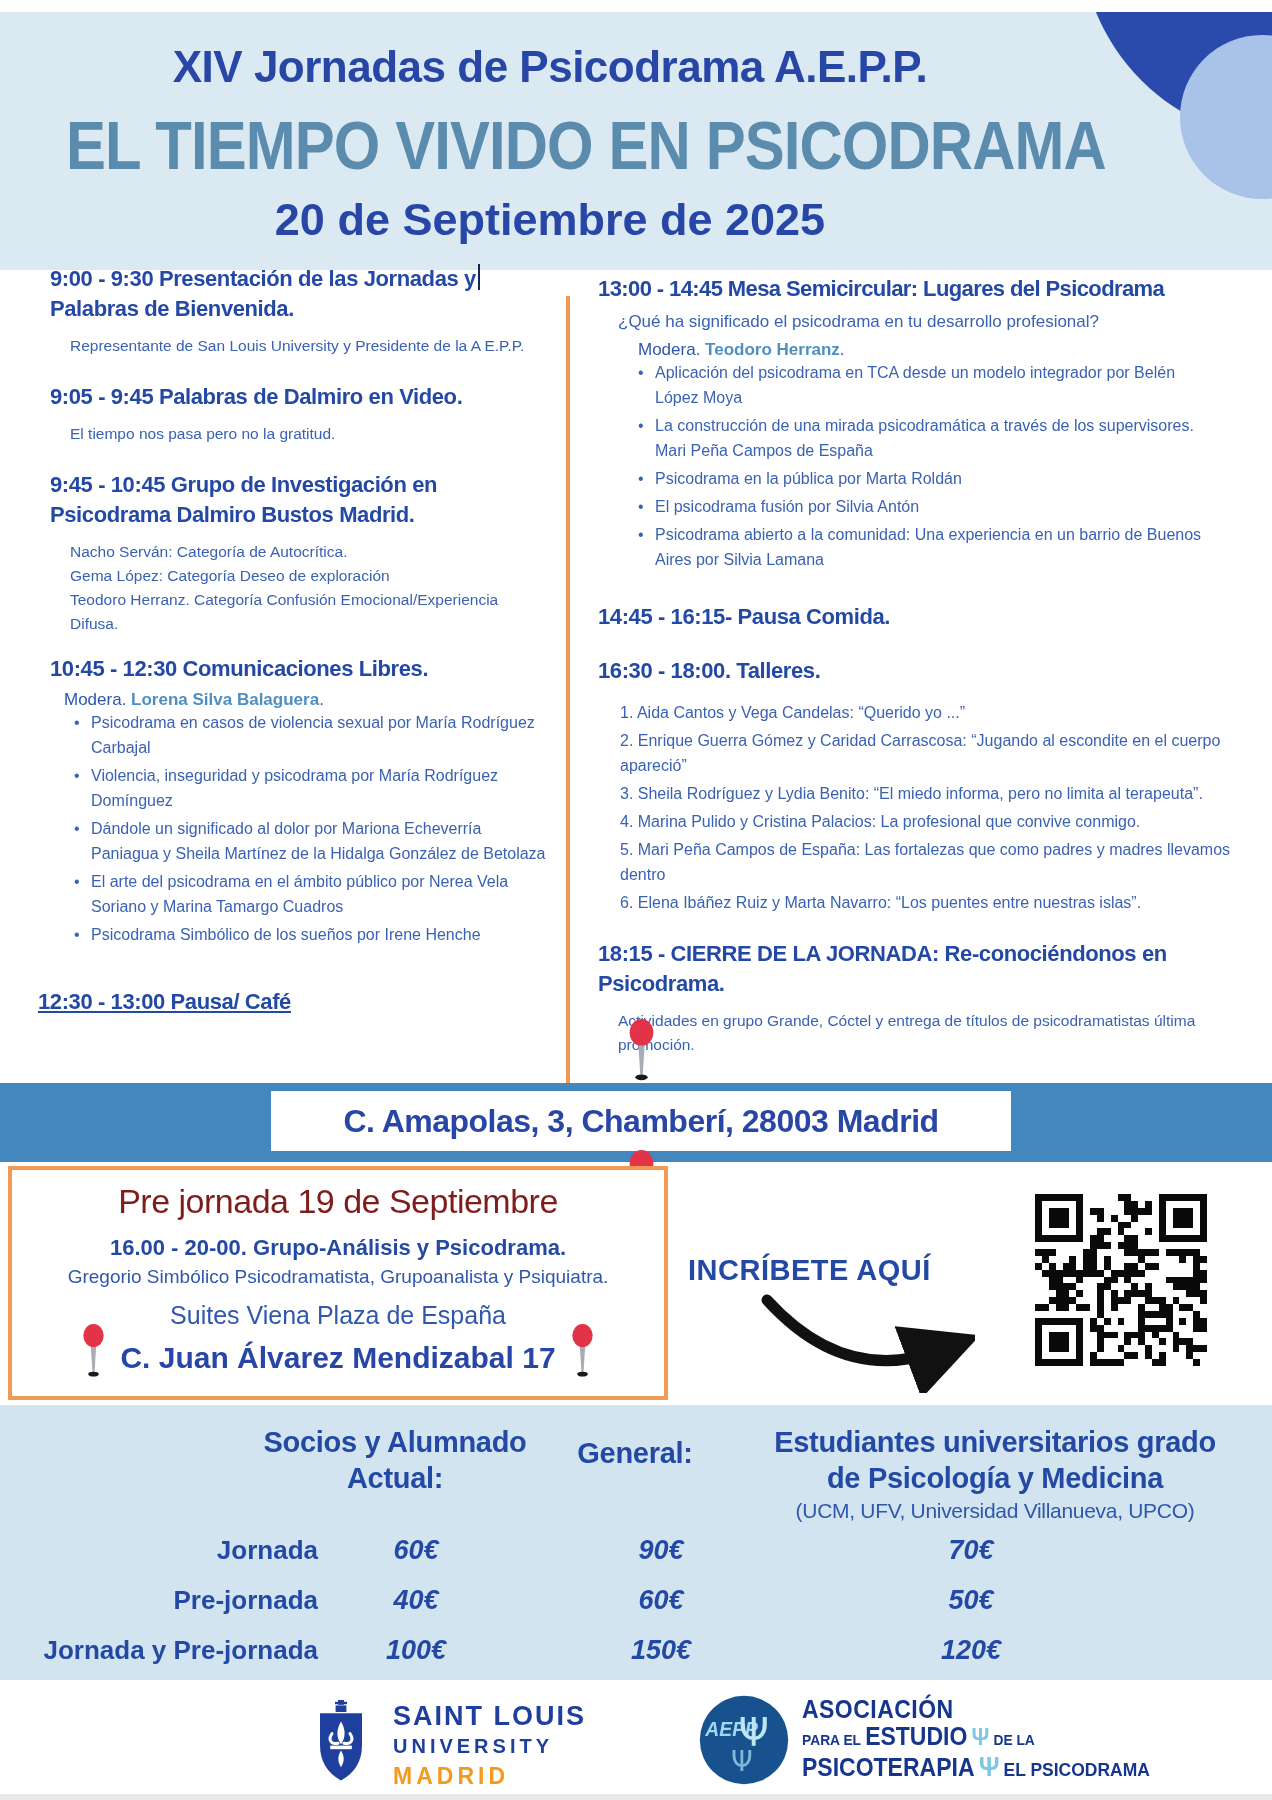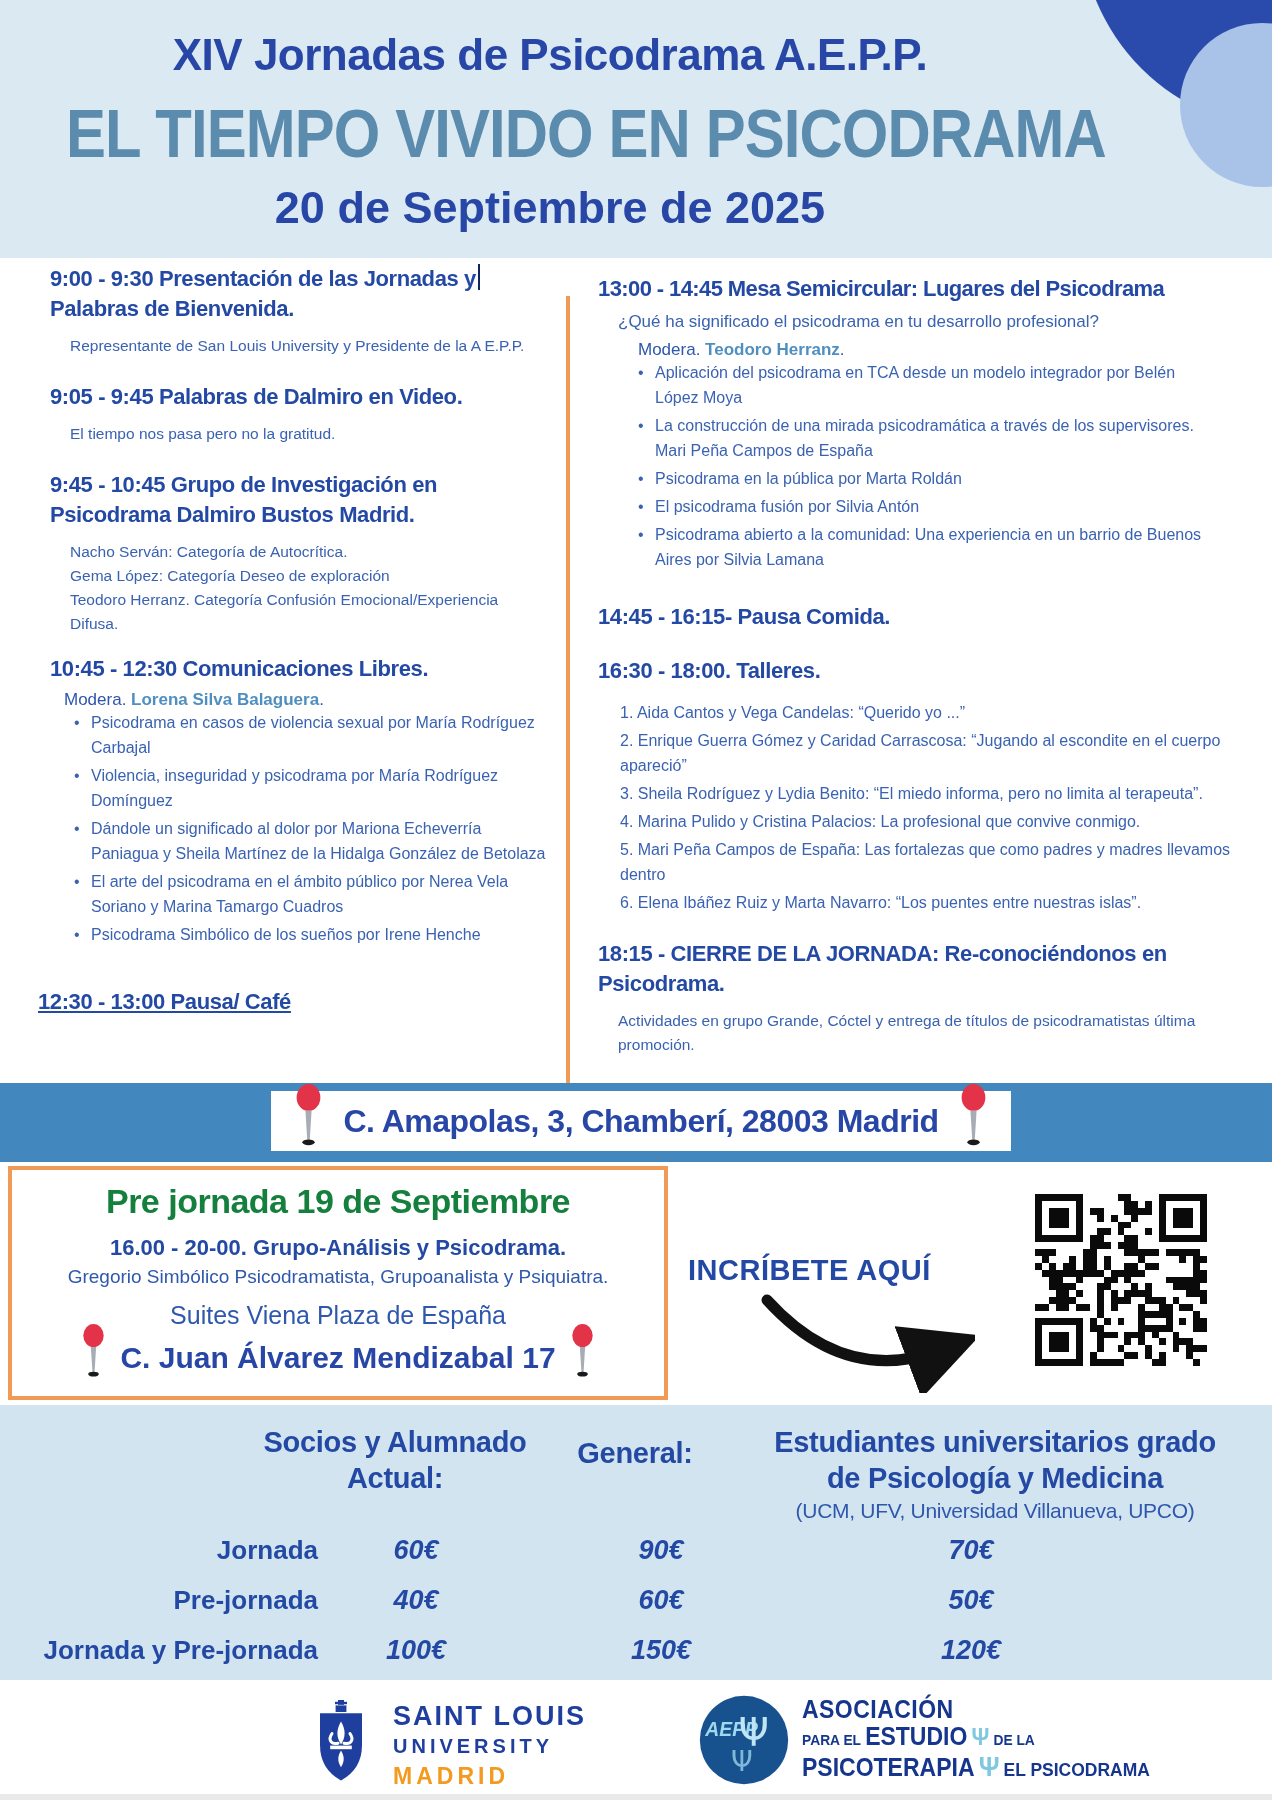--- a/index.html
+++ b/index.html
@@ -1,20 +1,20 @@
 <!DOCTYPE html>
 <html><head>
 <meta charset="utf-8">
 <style>
   html,body{margin:0;padding:0;}
   body{font-family:"Liberation Sans","DejaVu Sans",sans-serif;background:#fff;}
   .poster{position:relative;width:1272px;height:1800px;background:#ffffff;overflow:hidden;}
 
   
-  .sec-header{position:absolute;left:0;top:0;width:1272px;height:258px;background:#dbe9f3;overflow:hidden;}
+  .sec-header{position:absolute;left:0;top:12px;width:1272px;height:258px;background:#dbe9f3;overflow:hidden;}
   .circle-dark{position:absolute;left:1080px;top:-290px;width:420px;height:420px;border-radius:50%;background:#2b4bac;}
   .circle-light{position:absolute;left:1180px;top:23px;width:164px;height:164px;border-radius:50%;background:#a9c3e8;}
   .header-text{position:absolute;left:0;top:0;width:1100px;text-align:center;}
   .supertitle{margin-top:30px;font-size:44px;font-weight:bold;color:#2746a6;letter-spacing:-0.5px;}
   .maintitle{margin-top:14px;font-size:68px;font-weight:bold;color:#5b8bad;letter-spacing:-1px;transform:scaleX(0.88);transform-origin:50% 50%;white-space:nowrap;}
   .date{margin-top:10px;font-size:45px;font-weight:bold;color:#2746a6;}
 
   
   .divider{position:absolute;left:566px;top:296px;width:4px;height:787px;background:#f19a56;}
   .col{position:absolute;color:#355eb0;}
@@ -30,28 +30,28 @@
   ul.bullets{list-style:none;margin:0;padding:0 0 0 24px;}
   ul.bullets li{position:relative;font-size:16px;line-height:25px;color:#3a62b2;padding-left:17px;margin-bottom:3px;}
   ul.bullets li::before{content:"•";position:absolute;left:0;top:0;color:#3a62b2;}
   .numlist div{font-size:16px;line-height:25px;color:#3a62b2;margin-bottom:3px;}
   .mt6{margin-top:6px;}.mt10{margin-top:10px;}.mt14{margin-top:14px;}.mt18{margin-top:18px;}
   .mt24{margin-top:24px;}.mt30{margin-top:30px;}
   .pausa{margin-left:-12px;margin-top:40px;text-decoration:underline;}
 
   
   .sec-band{position:absolute;left:0;top:1083px;width:1272px;height:79px;background:#4287bd;}
-  .addr-box{position:absolute;left:271px;top:8px;width:740px;height:60px;background:#ffffff;display:flex;align-items:center;justify-content:center;gap:20px;}
+  .addr-box{position:absolute;left:271px;top:8px;width:740px;height:60px;background:#ffffff;display:flex;align-items:center;justify-content:center;gap:20px;flex-direction:column;}
   .addr-text{font-size:32px;font-weight:bold;color:#2746a6;letter-spacing:-0.5px;white-space:nowrap;}
   .pin{width:29px;height:64px;flex:0 0 auto;}
   .pin-up{margin-top:-10px;}
 
   
   .pre-box{position:absolute;left:8px;top:1166px;width:652px;height:226px;background:#fff;border:4px solid #f19a56;text-align:center;color:#2f58ad;}
-  .pre-title{margin-top:12px;font-size:34px;font-weight:bold;color:#15803d;letter-spacing:-0.5px;}
+  .pre-title{margin-top:12px;font-size:34px;font-weight:normal;color:#7f1d1d;letter-spacing:-0.5px;}
   .pre-session{margin-top:14px;font-size:22px;font-weight:bold;color:#2349a4;}
   .pre-facilitator{margin-top:5px;font-size:19px;}
   .pre-venue{margin-top:13px;font-size:25px;text-align:center;}
   .pre-addr{margin-top:6px;display:flex;align-items:center;justify-content:center;gap:14px;}
   .pre-addr .addr2{font-size:30px;font-weight:bold;color:#2746a6;white-space:nowrap;}
   .pin-sm{width:25px;height:55px;flex:0 0 auto;margin-top:-12px;}
 
   
   .register-label{position:absolute;left:688px;top:1254px;font-size:29px;font-weight:bold;color:#2349a4;letter-spacing:0.5px;}
   .arrow-svg{position:absolute;left:745px;top:1288px;width:230px;height:105px;}

